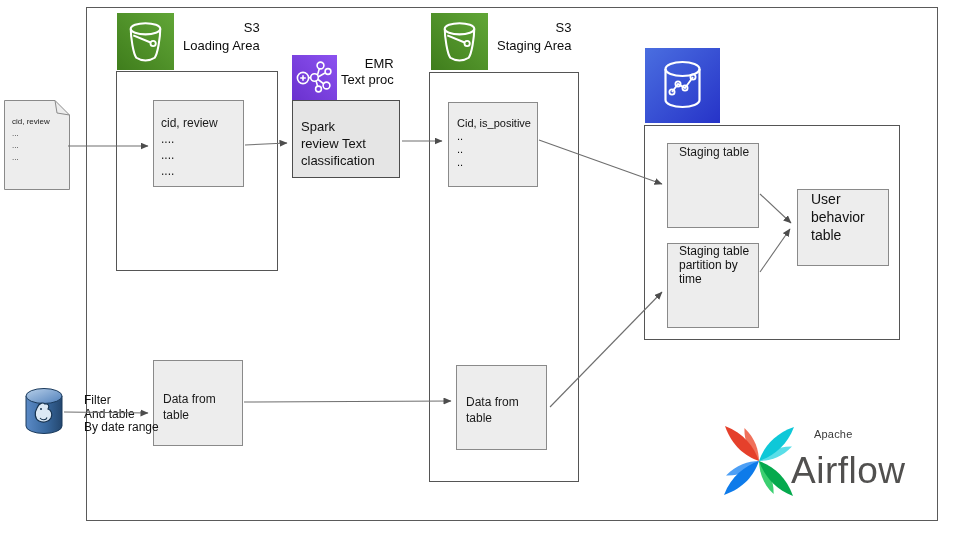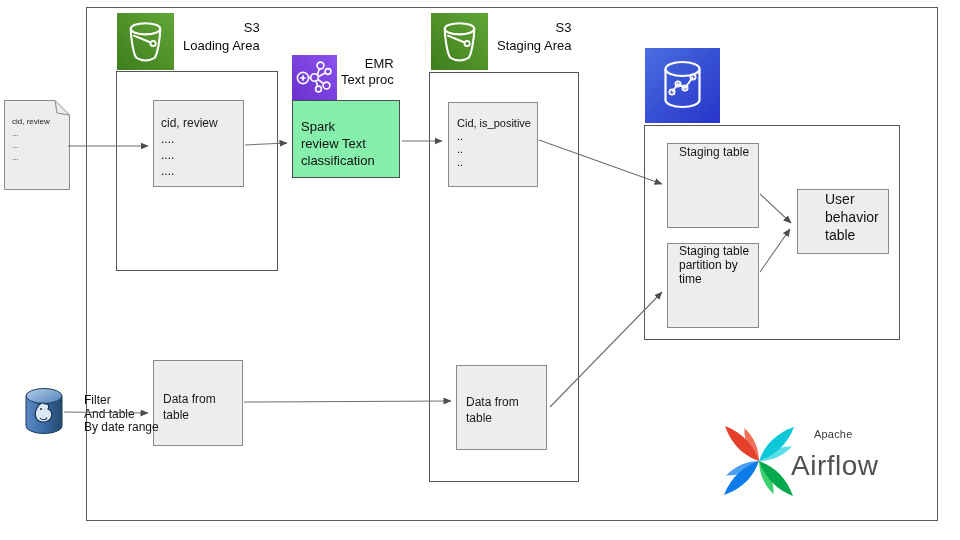--- a/index.html
+++ b/index.html
@@ -3,30 +3,30 @@
 <meta charset="utf-8">
 <style>
   html,body{
     margin:0;padding:0;width:960px;height:540px;background:#ffffff;
     font-family:"Liberation Sans",sans-serif;color:#111;overflow:hidden;
   }
   #stage{position:relative;width:960px;height:540px;}
   .frame{position:absolute;border:1px solid #5a5a5a;background:transparent;z-index:0;}
   .container{position:absolute;border:1px solid #555;background:#ffffff;z-index:1;}
   .gbox{position:absolute;border:1px solid #8a8a8a;background:#ededed;z-index:2;box-sizing:border-box;}
-  .wbox{position:absolute;border:1px solid #4d4d4d;background:#86efac;z-index:2;box-sizing:border-box;}
+  .wbox{position:absolute;border:1px solid #4d4d4d;background:#e5e5e5;z-index:2;box-sizing:border-box;}
   .icon{position:absolute;z-index:3;}
   .lbl{position:absolute;z-index:3;white-space:nowrap;}
   .svc-label{font-size:13px;line-height:18px;color:#0d0d0d;text-align:right;}
   .boxtext{font-size:12px;line-height:16px;color:#1a1a1a;}
   .smalltext{font-size:8px;line-height:12px;color:#222;}
   .flexcenter{display:flex;flex-direction:column;}
   #arrow-overlay{position:absolute;left:0;top:0;z-index:6;pointer-events:none;}
   .apache-txt{font-size:11px;color:#3a3a3a;letter-spacing:.2px;}
-  .airflow-txt{font-size:28px;color:#51504f;letter-spacing:.5px;}
+  .airflow-txt{font-size:37px;color:#51504f;letter-spacing:.5px;}
 </style>
 </head>
 <body>
 
 <div id="stage">
 
   <div class="frame" style="left:86px;top:7px;width:850px;height:512px;"></div>
 
   <svg class="icon" style="left:4px;top:100px;" width="66" height="90" viewBox="0 0 66 90">
     <path d="M0.5,0.5 L51,0.5 L65.5,15 L65.5,89.5 L0.5,89.5 Z" fill="#ededed" stroke="#8a8a8a" stroke-width="1"></path>
@@ -136,21 +136,21 @@
     </g>
   </svg>
   <div class="gbox boxtext flexcenter" style="left:667px;top:143px;width:92px;height:85px;padding-left:11px;">
     <div>Staging table</div>
   </div>
   <div class="gbox flexcenter" style="left:667px;top:243px;width:92px;height:85px;padding-left:11px;font-size:12px;line-height:14px;">
     <div>Staging table</div>
     <div>partition by</div>
     <div>time</div>
   </div>
-  <div class="gbox flexcenter" style="left:797px;top:189px;width:92px;height:65px;padding-left:27px;font-size:14px;line-height:18px;">
+  <div class="gbox flexcenter" style="left:797px;top:189px;width:92px;height:77px;padding-left:13px;font-size:14px;line-height:18px;">
     <div>User</div>
     <div>behavior</div>
     <div>table</div>
   </div>
 
   <svg class="icon" style="left:23px;top:387px;" width="42" height="50" viewBox="0 0 42 50">
     <defs>
       <linearGradient id="pgb" x1="0" y1="0" x2="1" y2="0">
         <stop offset="0" stop-color="#5b8ac6"></stop>
           <stop offset="0.55" stop-color="#39699f"></stop>

